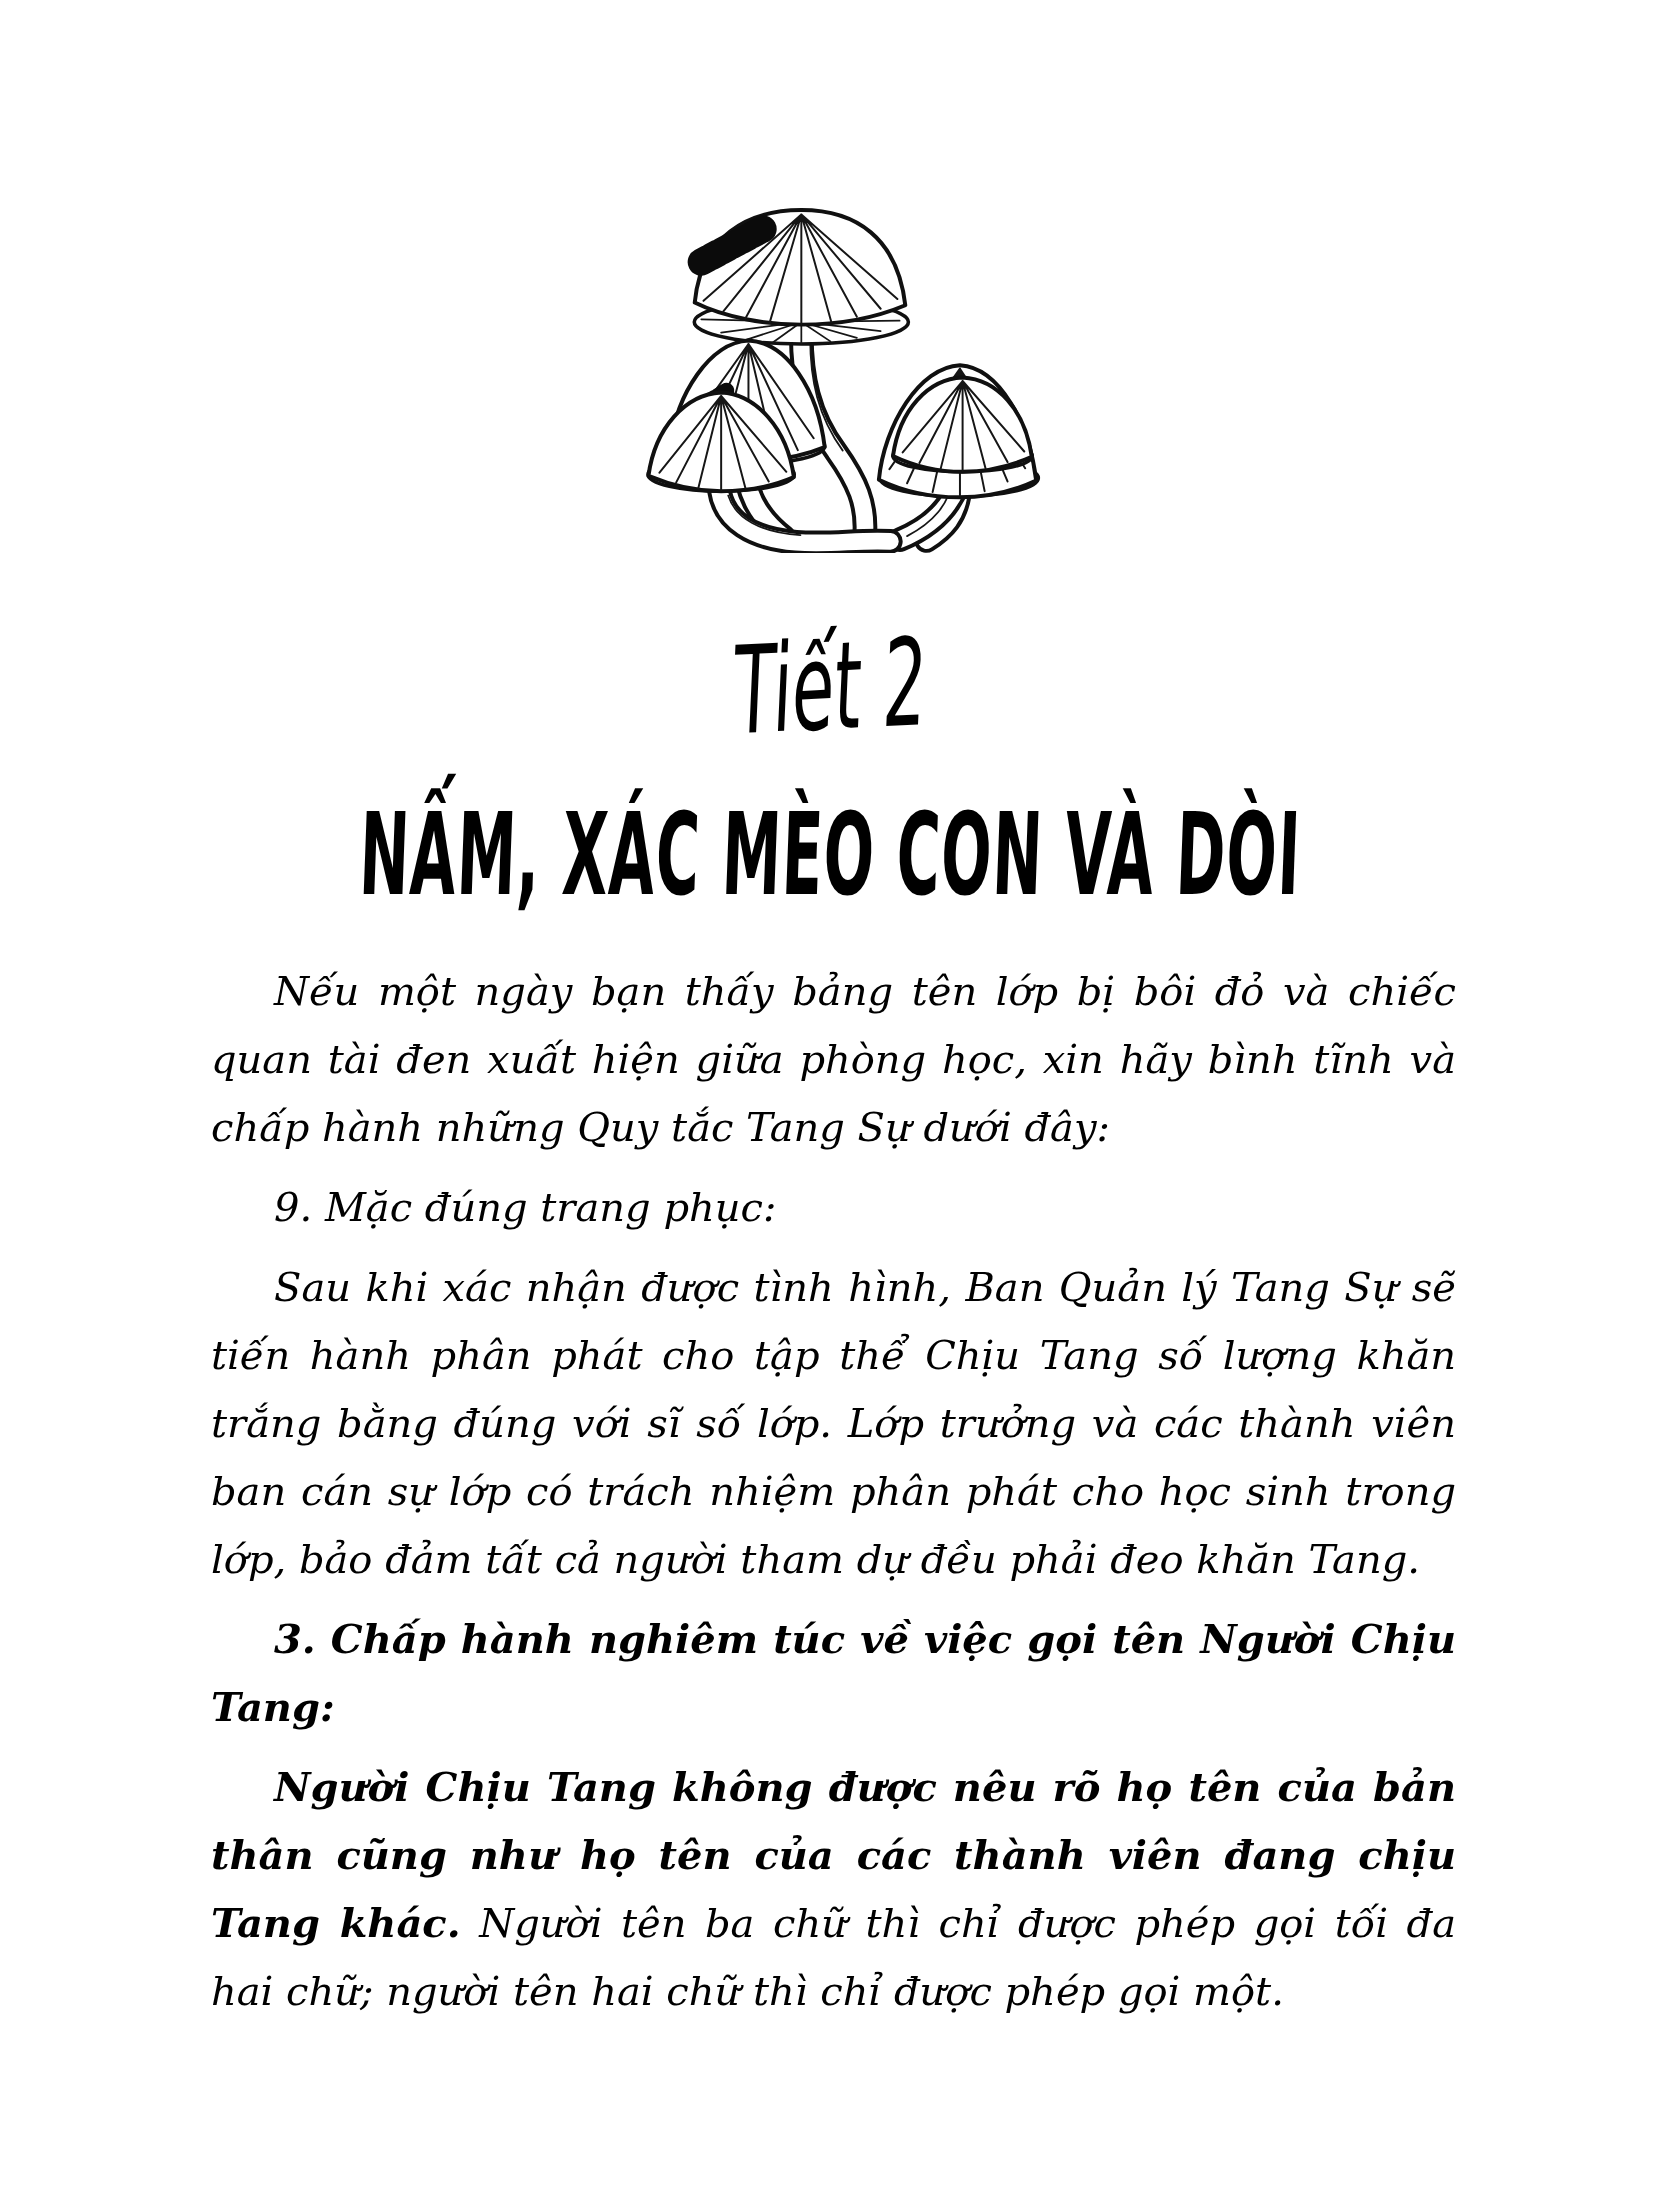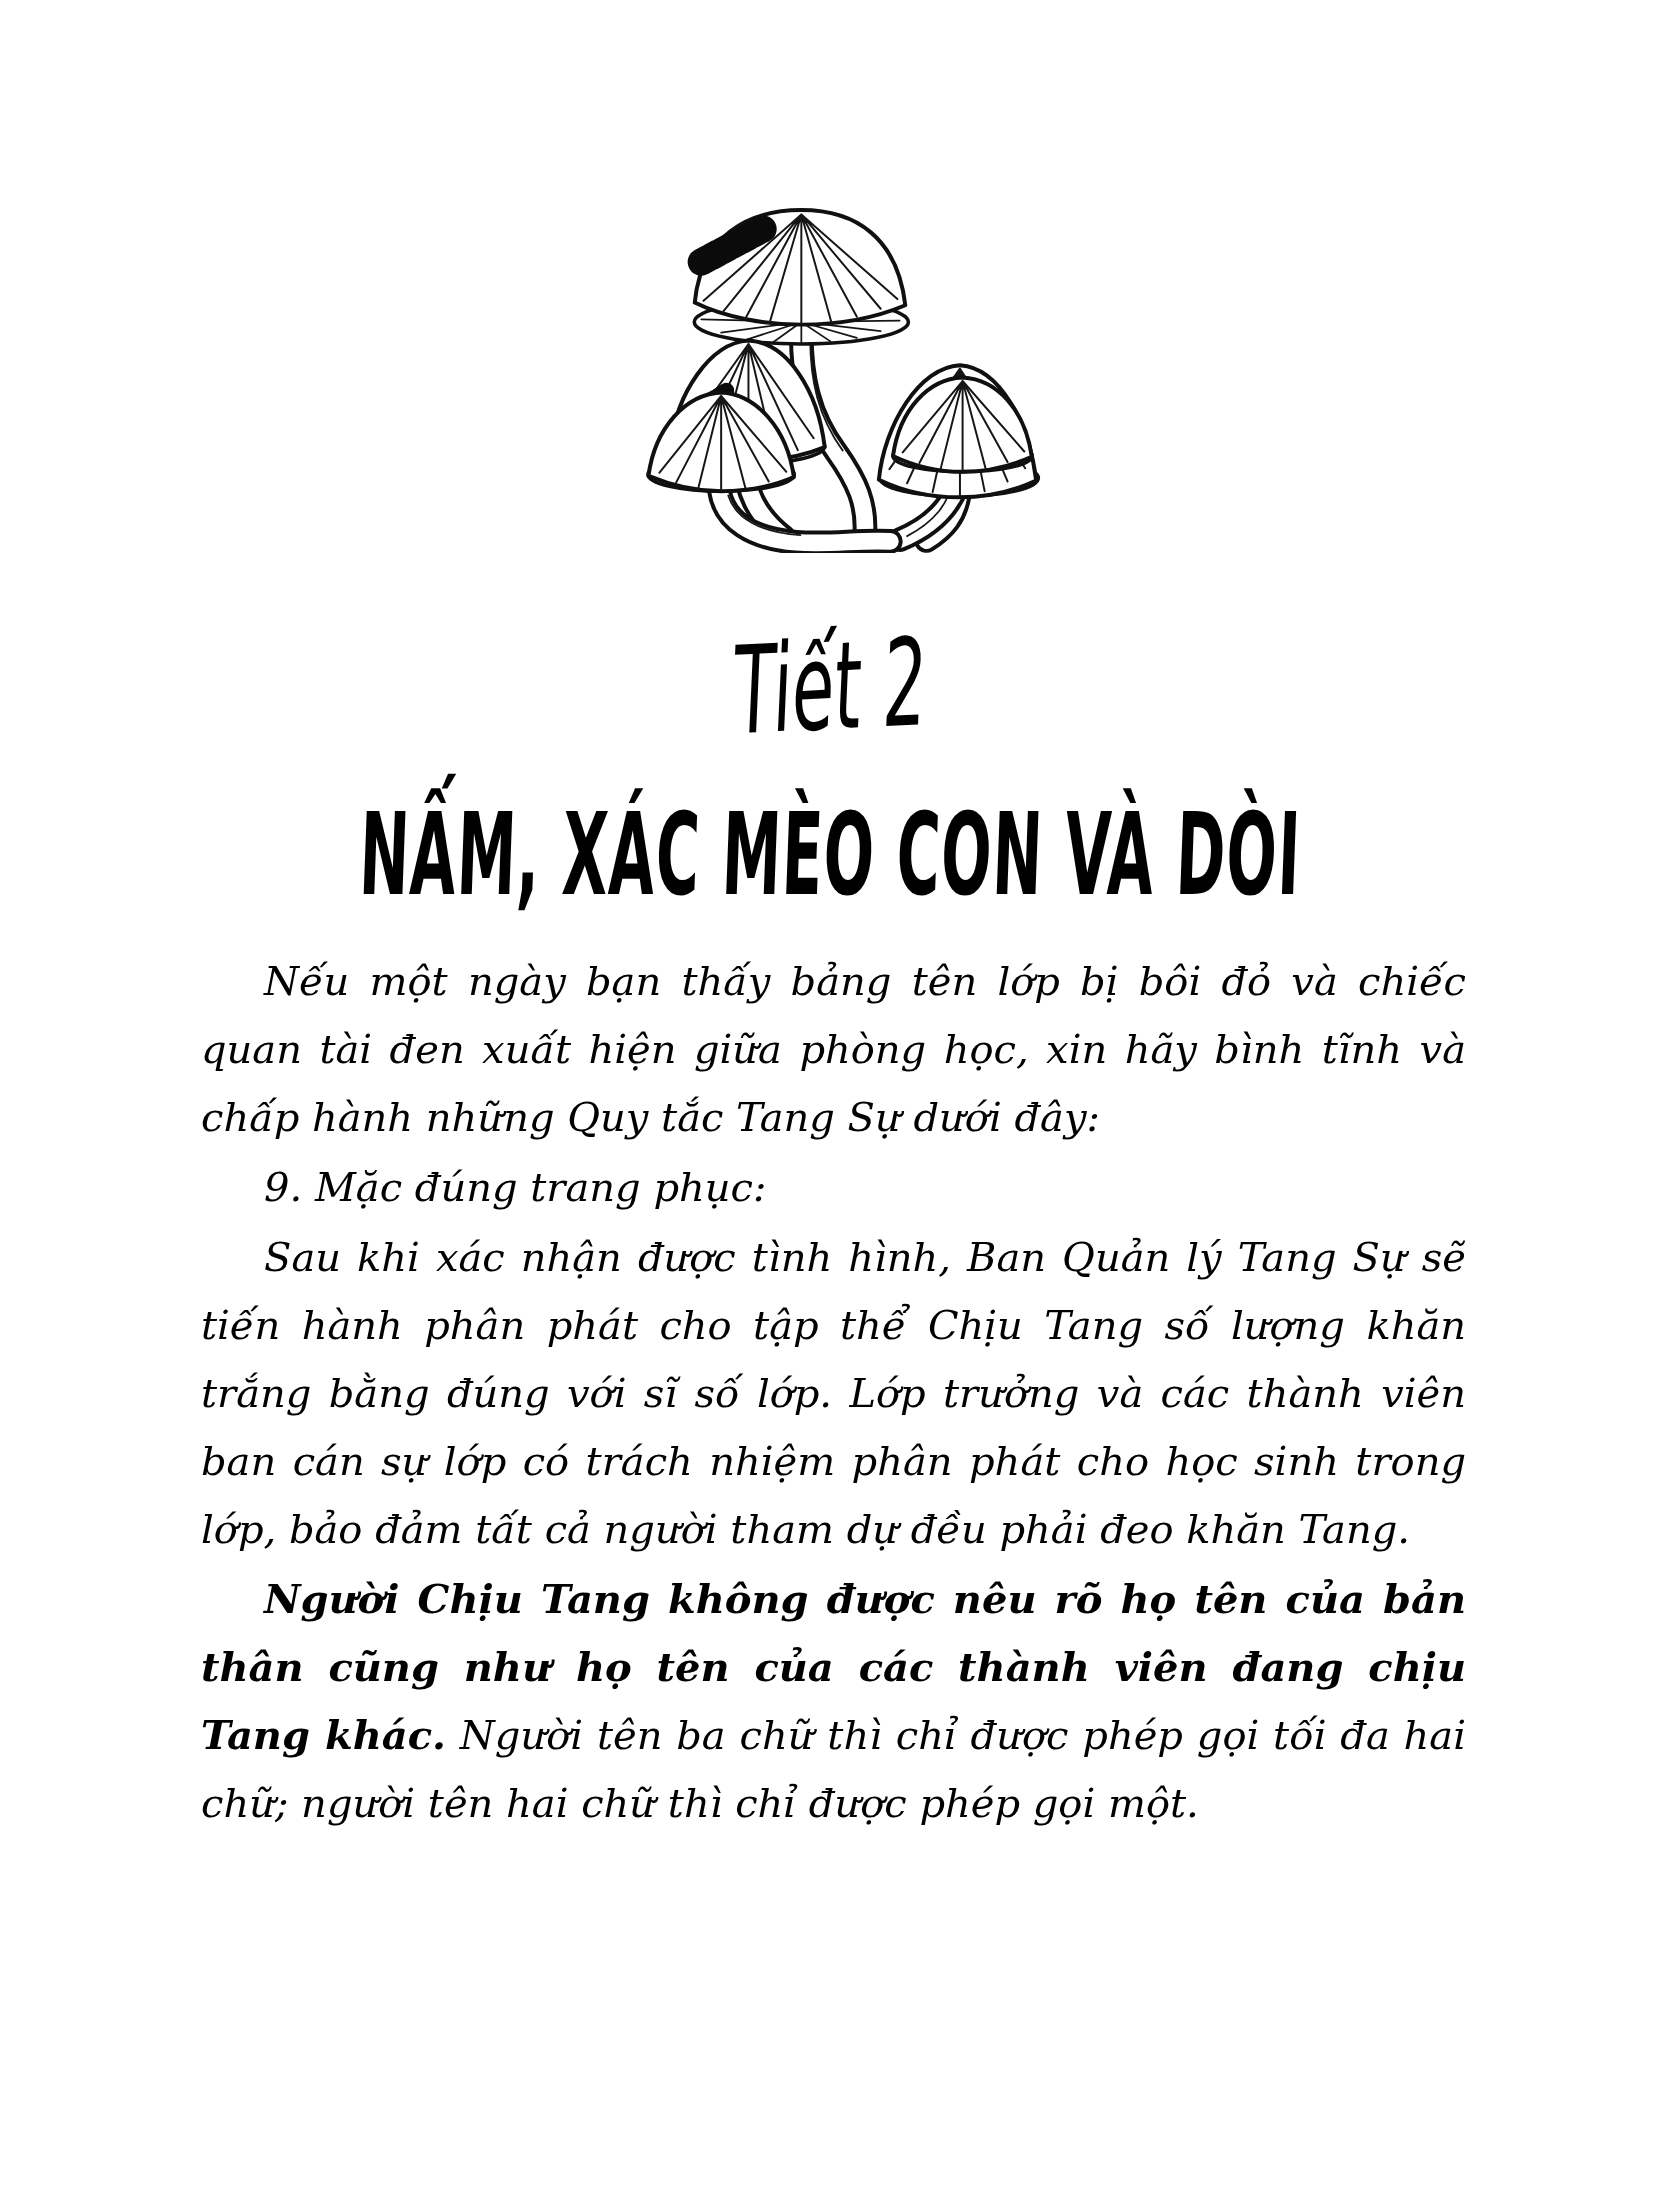--- a/index.html
+++ b/index.html
@@ -47,21 +47,21 @@
     transform-origin:center top;
     letter-spacing:1.3px;
   }
   .body-text{
     position:absolute;left:199px;top:945px;width:1269px;
     font-size:40px;line-height:68px;
     font-style:italic;
     text-align:justify;
     color:#000;
   }
-  .body-text p{margin:2px;text-indent:63px;font-style:italic;}
+  .body-text p{margin:12px;text-indent:63px;font-style:italic;}
   .seg-bold{font-weight:bold;}
 </style>
 </head>
 <body>
 
 <div class="page">
 
   <div class="illustration">
     <svg viewBox="0 0 1010 830" xmlns="http://www.w3.org/2000/svg">
 
@@ -134,19 +134,22 @@
     <p>
       <span>Nếu một ngày bạn thấy bảng tên lớp bị bôi đỏ và chiếc quan tài đen xuất hiện giữa phòng học, xin hãy bình tĩnh và chấp hành những Quy tắc Tang Sự dưới đây:</span>
     </p>
     <p>
       <span>9. Mặc đúng trang phục:</span>
     </p>
     <p>
       <span>Sau khi xác nhận được tình hình, Ban Quản lý Tang Sự sẽ tiến hành phân phát cho tập thể Chịu Tang số lượng khăn trắng bằng đúng với sĩ số lớp. Lớp trưởng và các thành viên ban cán sự lớp có trách nhiệm phân phát cho học sinh trong lớp, bảo đảm tất cả người tham dự đều phải đeo khăn Tang.</span>
     </p>
     <p>
+      <span class="seg-bold">3. Chấp hành nghiêm túc về việc gọi tên Người Chịu Tang:</span>
+    </p>
+    <p>
       <span class="seg-bold">Người Chịu Tang không được nêu rõ họ tên của bản thân cũng như họ tên của các thành viên đang chịu Tang khác.</span><span> Người tên ba chữ thì chỉ được phép gọi tối đa hai chữ; người tên hai chữ thì chỉ được phép gọi một.</span>
     </p>
 
   </div>
 
 </div>
 
 
 </body></html>

